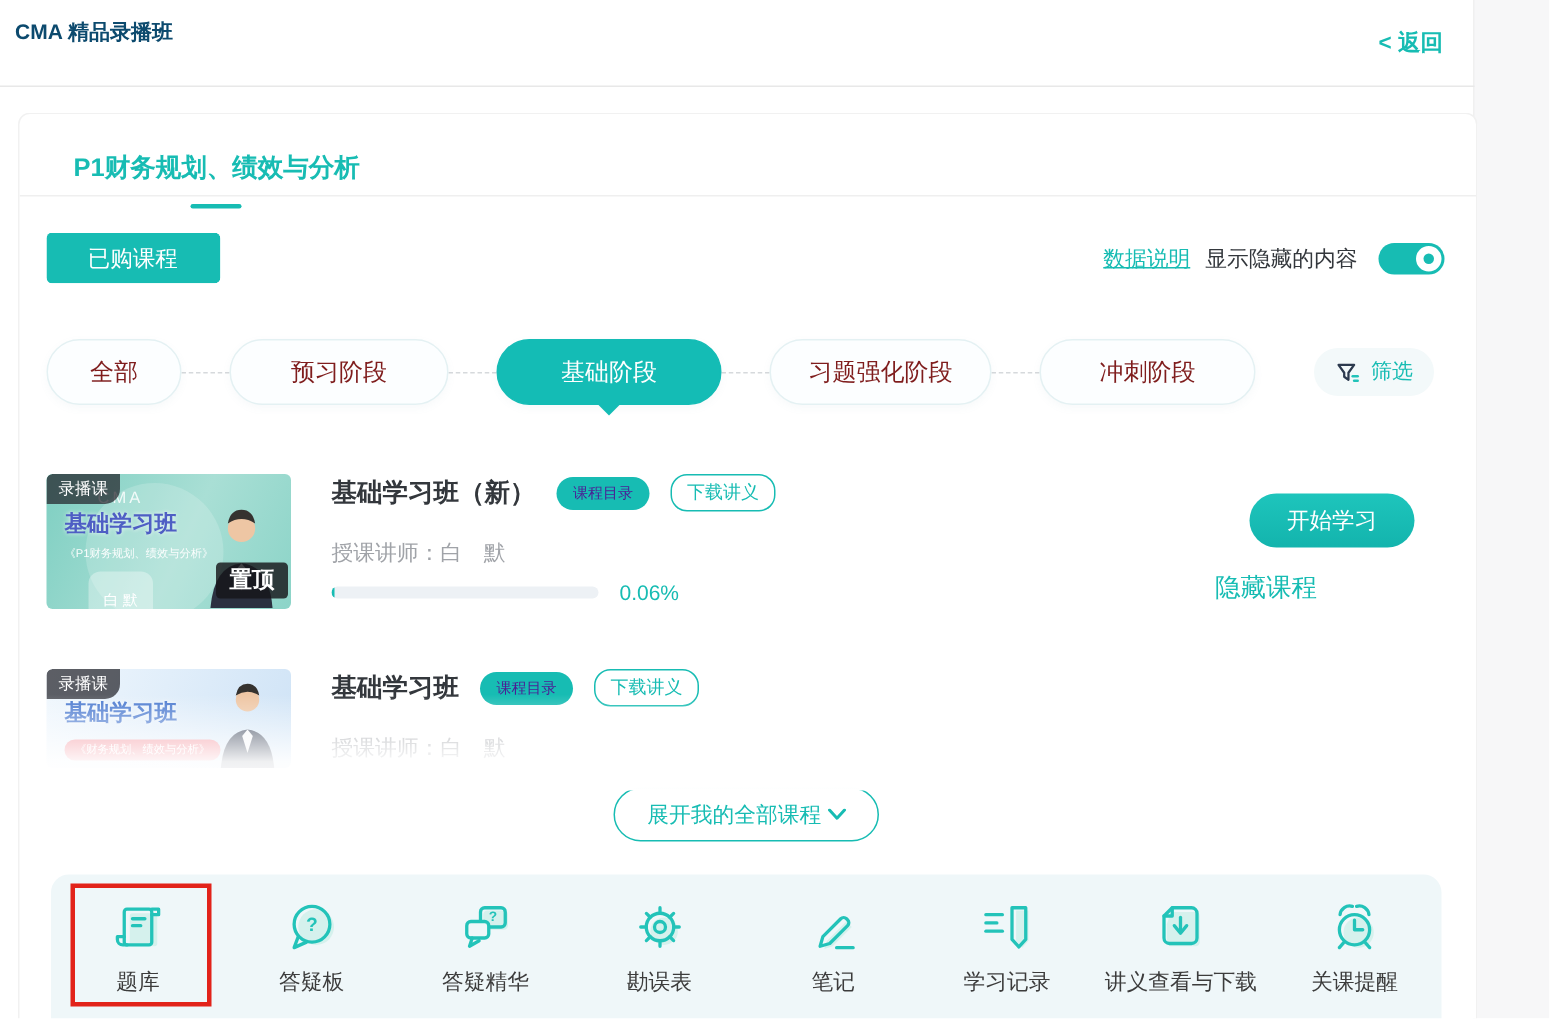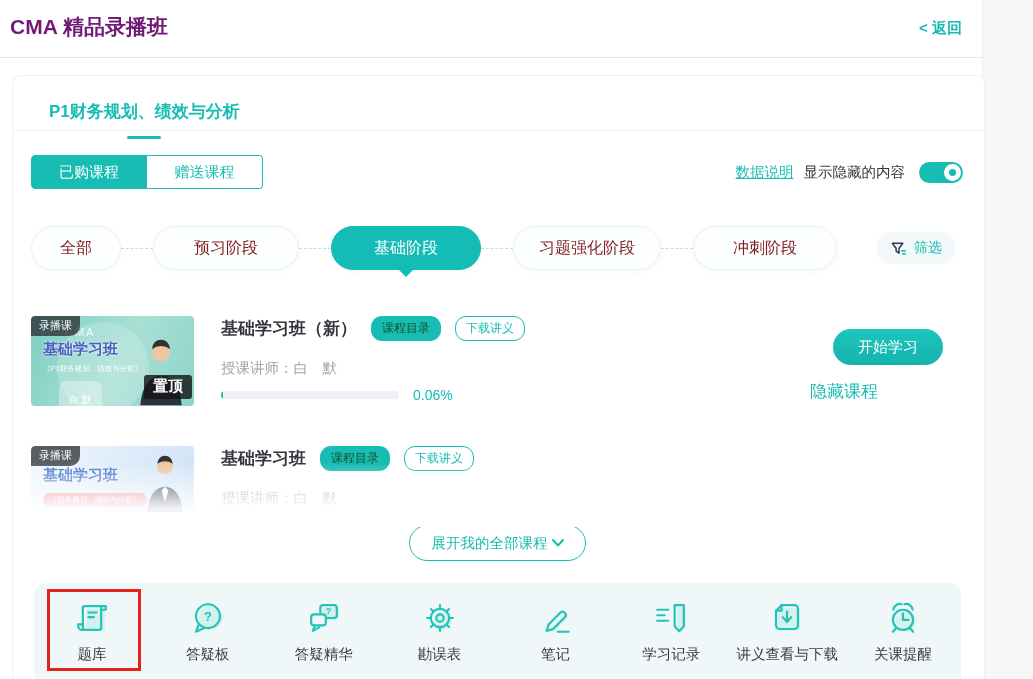--- a/index.html
+++ b/index.html
@@ -1,20 +1,20 @@
 <!DOCTYPE html>
 <html><head>
 <meta charset="utf-8">
 <style>
   html,body{margin:0;padding:0;background:#fff;}
   .page{position:relative;width:1033px;height:679px;overflow:hidden;
         font-family:"Liberation Sans","DejaVu Sans",sans-serif;color:#333;background:#fff;}
   .right-strip{position:absolute;right:0;top:0;width:50px;height:100%;background:#f7f7f8;border-left:1px solid #f0f0f0;}
   
-  .page-title{position:absolute;left:10px;top:13px;font-size:21px;font-weight:bold;color:#701a75;margin:0;}
+  .page-title{position:absolute;left:10px;top:13px;font-size:14px;font-weight:bold;color:#0c4a6e;margin:0;}
   .back-link{position:absolute;right:71px;top:19px;font-size:15px;font-weight:bold;color:#17bcb3;text-decoration:none;cursor:pointer;}
   .header-divider{position:absolute;left:0;top:57px;width:983px;height:1px;background:#e8e8e8;}
   
   .card{position:absolute;left:12px;top:75px;width:971px;height:604px;background:#fff;
         border:1px solid #f1f1f1;border-bottom:none;border-radius:8px 8px 0 0;overflow:hidden;}
   
   .tabs{position:absolute;top:24px;left:36px;right:0;display:flex;gap:52px;}
   .tab{font-size:17px;color:#32373c;cursor:pointer;position:relative;padding-bottom:14px;}
   .tab.active{color:#17bcb3;font-weight:bold;}
   .tab.active::after{content:"";position:absolute;left:50%;transform:translateX(-50%);bottom:-2px;width:34px;height:3px;border-radius:2px;background:#17bcb3;}
@@ -59,21 +59,21 @@
   .thumb-brand{font-size:11px;letter-spacing:2px;color:rgba(255,255,255,0.85);margin-left:22px;}
   .thumb-line1{font-size:15px;font-weight:bold;color:#4e5ec4;text-shadow:0 0 3px rgba(255,255,255,0.8);margin-top:2px;}
   .thumb2 .thumb-line1{color:#4a79cf;margin-top:10px;}
   .thumb-line2{font-size:7.5px;color:rgba(255,255,255,0.95);margin-top:5px;}
   .thumb-line2.pillred{display:inline-block;background:#f28b96;border-radius:8px;padding:2px 7px;color:#fff;margin-top:8px;}
   .teacher-tag{display:inline-block;background:rgba(255,255,255,0.35);color:#fff;font-size:10px;border-radius:8px;padding:12px 10px;margin:7px 0 0 16px;}
   .man{position:absolute;right:4px;bottom:0;z-index:2;}
   .course-info{margin-left:27px;position:relative;flex:1;}
   .title-line{display:flex;align-items:center;gap:14px;}
   .course-title{font-size:17px;font-weight:bold;color:#33373c;}
-  .badge-solid{background:#17bcb3;color:#14532d;font-size:12px;border-radius:11px;padding:4px 11px;border:none;cursor:pointer;font-family:inherit;}
+  .badge-solid{background:#17bcb3;color:#4c1d95;font-size:10px;border-radius:11px;padding:4px 11px;border:none;cursor:pointer;font-family:inherit;}
   .badge-outline{background:#fff;color:#17bcb3;font-size:12px;border-radius:11px;padding:3px 10px;border:1px solid #17bcb3;cursor:pointer;font-family:inherit;}
   .teacher{position:absolute;left:0;top:43px;font-size:14.5px;color:#a0a3a8;}
   .progress-wrap{position:absolute;left:0;top:71px;display:flex;align-items:center;gap:14px;}
   .progress-track{width:178px;height:8px;border-radius:4px;background:#edf1f5;overflow:hidden;}
   .progress-fill{height:100%;width:2px;background:#17bcb3;border-radius:4px;}
   .progress-text{font-size:14px;color:#17bcb3;}
   .start-btn{position:absolute;left:802px;width:110px;height:36px;border-radius:18px;border:none;cursor:pointer;
         background:linear-gradient(180deg,#1ec5bc,#13b4ad);color:#fff;font-size:15px;font-family:inherit;}
   .row1 .start-btn{top:13px;}
   .hide-link{position:absolute;left:779px;top:64px;font-size:17px;color:#17bcb3;cursor:pointer;}
@@ -109,21 +109,20 @@
   <div class="card">
 
     <div class="tabs">
       <div class="tab active">P1财务规划、绩效与分析</div>
     </div>
     <div class="tabs-divider"></div>
 
     <div class="controls">
       <div class="segmented">
         <button class="seg active">已购课程</button>
-        <button class="seg">赠送课程</button>
       </div>
       <div class="right-controls">
         <a class="note-link">数据说明</a>
         <span class="toggle-label">显示隐藏的内容</span>
         <div class="switch">
           <div class="knob">
               <div class="dot"></div>
             </div>
         </div>
       </div>

